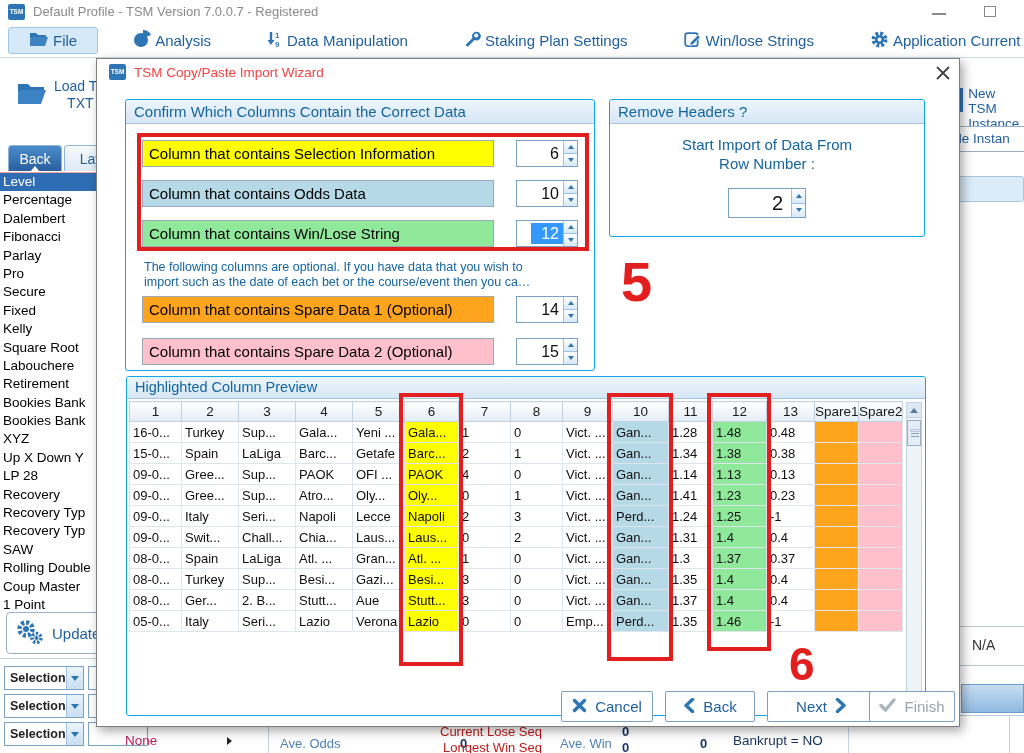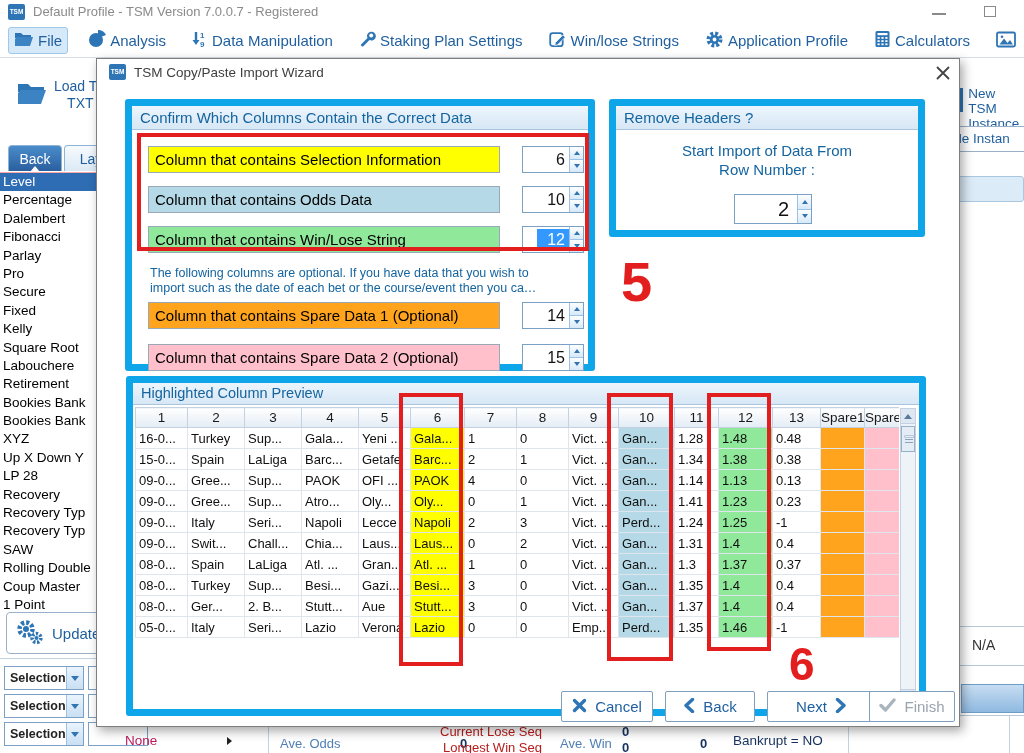--- a/index.html
+++ b/index.html
@@ -12,21 +12,21 @@
   .tsm-logo { position:absolute; left:8px; top:4px; width:17px; height:16px; background:#2e75b6;
     border-radius:2px; color:#fff; font-size:6.5px; font-weight:bold; text-align:center; line-height:16px; }
   .win-title { position:absolute; left:33px; top:4px; font-size:13px; color:#8a8a8a; white-space:nowrap; }
   .win-min { position:absolute; left:932px; top:13px; width:14px; height:2px; background:#8a8a8a; }
   .win-max { position:absolute; left:984px; top:6px; width:12px; height:11px; border:1.5px solid #8a8a8a; background:#fff; }
 
   
   .menubar { position:absolute; left:0; top:24px; width:1024px; height:34px; background:#fff;
     border-bottom:1px solid #d4dfe9; display:flex; align-items:center; padding-left:8px; gap:14px; }
   .menu-item { display:flex; align-items:center; gap:4px; color:#1f5f9f; font-size:15px;
-    white-space:nowrap; padding:3px 5px; border-radius:3px; border:1px solid transparent; }
+    white-space:nowrap; padding:3px 20px; border-radius:3px; border:1px solid transparent; }
   .menu-item.active { background:#d6e9f8; border:1px solid #9ec7e8; }
   .menu-item svg { flex:0 0 auto; }
 
   
   .load-btn { position:absolute; left:6px; top:66px; width:112px; height:58px; background:#fff;
     display:flex; align-items:center; gap:6px; padding-left:10px; }
   .load-text { color:#1f5f9f; font-size:14px; line-height:17px; }
   .side-tabs { position:absolute; left:0; top:145px; width:120px; height:27px; }
   .tab { position:absolute; top:0; height:26px; font-size:14px; text-align:center; line-height:26px;
     border:1px solid #8fb3d4; border-bottom:none; border-radius:4px 4px 0 0; }
@@ -78,25 +78,25 @@
   .stat-value { position:absolute; font-size:13px; font-weight:bold; color:#15315e; }
   .stat-label.seq { color:#b91c1c; }
   .bankrupt { position:absolute; left:733px; top:733px; font-size:13.5px; color:#15315e; }
 
   
   .dialog { position:absolute; left:96px; top:58px; width:864px; height:669px; background:#fff;
     border:1px solid #7e7e7e; box-shadow:3px 4px 10px rgba(0,0,0,0.35); }
   .dlg-titlebar { position:absolute; left:0; top:0; width:100%; height:26px; background:#fff; }
   .dlg-logo { position:absolute; left:12px; top:5px; width:17px; height:16px; background:#2e75b6; border-radius:2px;
     color:#fff; font-size:6.5px; font-weight:bold; text-align:center; line-height:16px; }
-  .dlg-title { position:absolute; left:37px; top:6px; font-size:13.5px; color:#404040; }
+  .dlg-title { position:absolute; left:37px; top:6px; font-size:13.5px; color:#ef4444; }
   .dlg-close { position:absolute; left:838px; top:6px; width:16px; height:16px; }
   .dlg-close svg { display:block; }
 
-  .grpbox { position:absolute; border:7px solid #0ea5e9; border-radius:3px; background:#fff; }
+  .grpbox { position:absolute; border:1px solid #0ea5e9; border-radius:3px; background:#fff; }
   .grp-head { height:24px; background:linear-gradient(#ecf5fc,#d7e7f5); border-bottom:1px solid #aac6de;
     color:#1464a0; font-size:15px; line-height:23px; padding-left:8px; border-radius:3px 3px 0 0; white-space:nowrap; overflow:hidden; }
 
   .grp-confirm { left:28px; top:40px; width:470px; height:272px; }
   .col-row { position:absolute; left:16px; width:352px; height:27px; border:1px solid #9aa9b8;
     color:#000000; font-size:15px; line-height:25px; padding-left:6px; white-space:nowrap; overflow:hidden; }
   .row-sel { background:var(--c-selection); }
   .row-odds { background:var(--c-odds); }
   .row-wl { background:var(--c-winlose); }
   .row-sp1 { background:var(--c-spare1); }
@@ -212,21 +212,21 @@
             <path d="M6.5 11.5 L14 4 l2.2 2.2 -7.5 7.5 -3 .8z" fill="#2e75b6" stroke="#fff" stroke-width="0.7"></path>
           </svg></span>
       <span>Win/lose Strings</span>
     </div>
     <div class="menu-item">
       <span><svg width="19" height="19" viewBox="0 0 19 19">
             <circle cx="9.5" cy="9.5" r="6" fill="none" stroke="#2e75b6" stroke-width="4" stroke-dasharray="2.8 1.9"></circle>
             <circle cx="9.5" cy="9.5" r="4.6" fill="#2e75b6"></circle>
             <circle cx="9.5" cy="9.5" r="1.9" fill="#fff"></circle>
           </svg></span>
-      <span>Application Profile</span>
+      <span>Application Current</span>
     </div>
     <div class="menu-item">
       <span><svg width="17" height="18" viewBox="0 0 17 18">
             <rect x="1.5" y="1" width="14" height="16" rx="1.5" fill="#2e75b6"></rect>
             <rect x="3.5" y="3" width="10" height="2.2" fill="#fff"></rect>
             <g fill="#fff">
               <rect x="3.5" y="7" width="2.2" height="1.8"></rect>
               <rect x="7.4" y="7" width="2.2" height="1.8"></rect>
               <rect x="11.3" y="7" width="2.2" height="1.8"></rect>
               <rect x="3.5" y="10.2" width="2.2" height="1.8"></rect>

